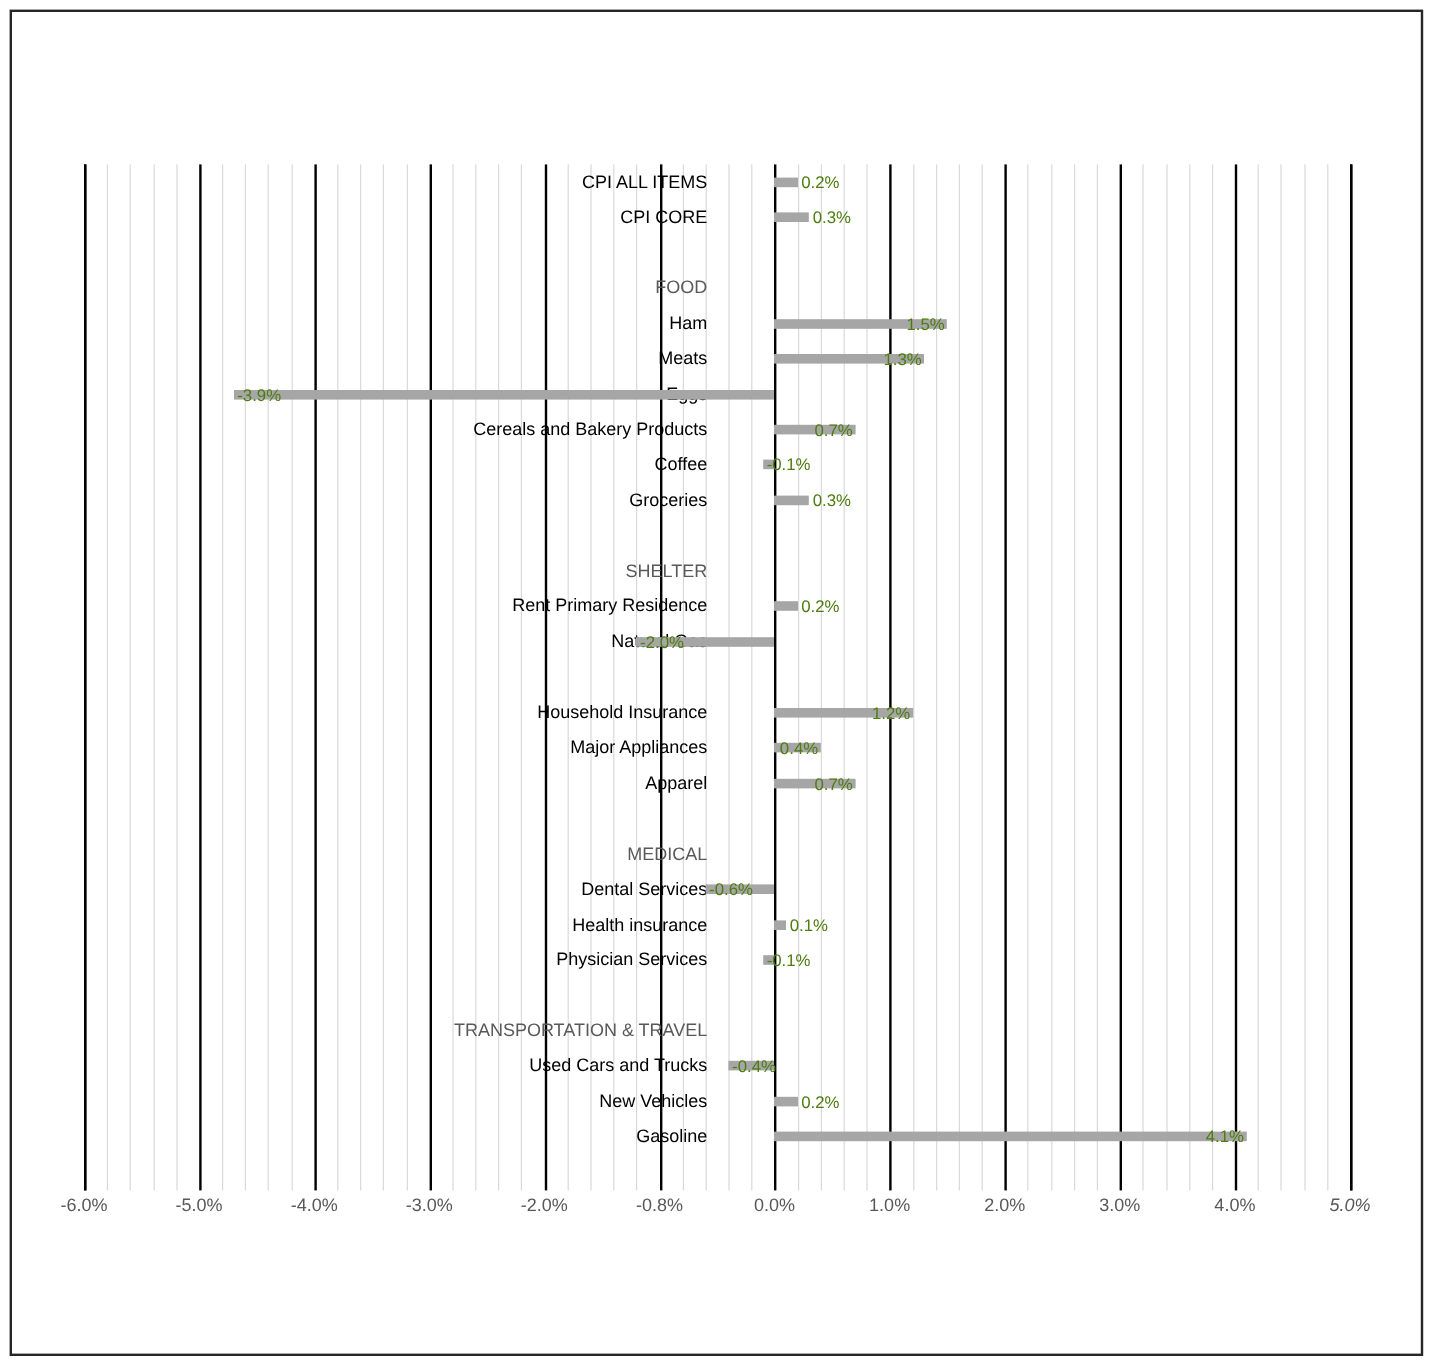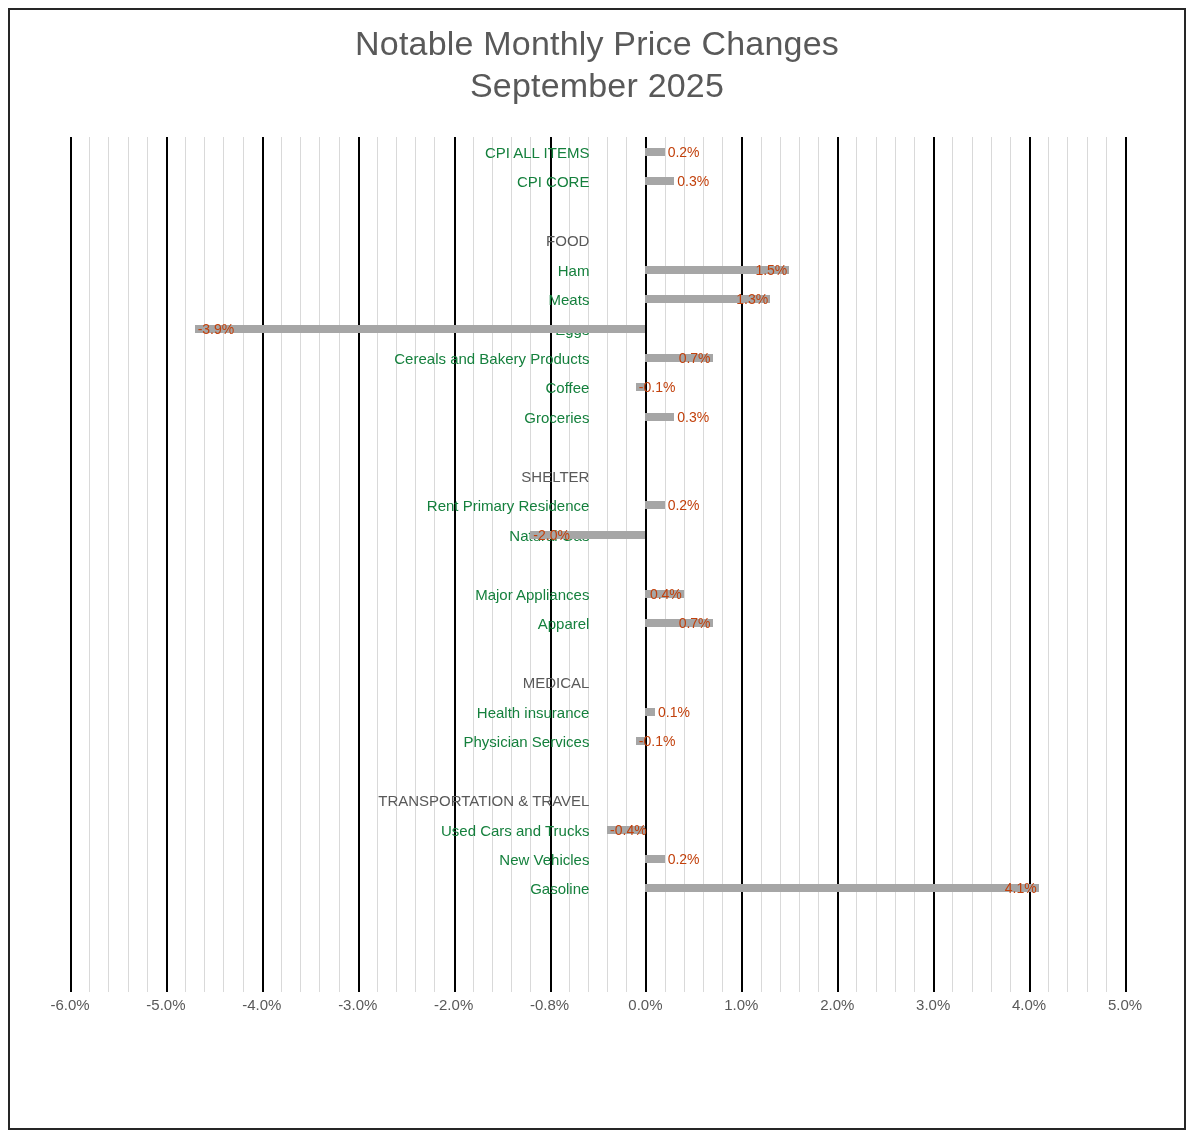--- a/index.html
+++ b/index.html
@@ -83,39 +83,39 @@
     width: 100%;
     height: 29.48px;
   }
   .row-label {
     position: absolute;
     right: 50.2%;
     top: 50%;
     transform: translateY(-50%);
     margin-right: 6px;
     white-space: nowrap;
-    color: #15803d;
+    color: #000000;
     font-size: 15px;
   }
   .row.header .row-label {
     color: #595959;
   }
   .bar {
     position: absolute;
     top: 50%;
     transform: translateY(-50%);
     height: 8px;
     background: #a6a6a6;
   }
   .bar-value {
     position: absolute;
     top: 50%;
     transform: translateY(-50%);
     font-size: 14px;
-    color: #c2410c;
+    color: #4d7c0f;
     white-space: nowrap;
   }
 
   
   .xaxis {
     position: absolute;
     left: 70px;
     top: 996px;
     width: 1055px;
     height: 28px;
@@ -128,24 +128,20 @@
     color: #595959;
     white-space: nowrap;
   }
 </style>
 </head>
 <body>
 
 <div class="page">
   <div class="frame"></div>
 
-  <div class="title-block">
-    <span>Notable Monthly Price Changes</span>
-    <span class="title-line2">September 2025</span>
-  </div>
 
   <div class="plot">
     <div id="gridlines">
         <div class="gridline major" style="left: 0%;"></div>
         <div class="gridline" style="left: 1.81818%;"></div>
         <div class="gridline" style="left: 3.63636%;"></div>
         <div class="gridline" style="left: 5.45455%;"></div>
         <div class="gridline" style="left: 7.27273%;"></div>
         <div class="gridline major" style="left: 9.09091%;"></div>
         <div class="gridline" style="left: 10.9091%;"></div>
@@ -261,34 +257,44 @@
         </div>
         <div class="row">
           <div class="row-label">Natural Gas</div>
           <div class="bar" style="left: 43.6364%; width: 10.9091%;"></div>
           <div class="bar-value" style="left: calc(43.6364% + 3px); transform: translate(0px, -50%);">-2.0%</div>
         </div>
         <div class="row">
           <div class="row-label"></div>
         </div>
         <div class="row">
+          <div class="row-label">Household Insurance</div>
+          <div class="bar" style="left: 54.5455%; width: 10.9091%;"></div>
+          <div class="bar-value" style="left: calc(65.4545% - 2px); transform: translate(-100%, -50%);">1.2%</div>
+        </div>
+        <div class="row">
           <div class="row-label">Major Appliances</div>
           <div class="bar" style="left: 54.5455%; width: 3.63636%;"></div>
           <div class="bar-value" style="left: calc(58.1818% - 2px); transform: translate(-100%, -50%);">0.4%</div>
         </div>
         <div class="row">
           <div class="row-label">Apparel</div>
           <div class="bar" style="left: 54.5455%; width: 6.36364%;"></div>
           <div class="bar-value" style="left: calc(60.9091% - 2px); transform: translate(-100%, -50%);">0.7%</div>
         </div>
         <div class="row">
           <div class="row-label"></div>
         </div>
         <div class="row header">
           <div class="row-label">MEDICAL</div>
+        </div>
+        <div class="row">
+          <div class="row-label">Dental Services</div>
+          <div class="bar" style="left: 49.0909%; width: 5.45455%;"></div>
+          <div class="bar-value" style="left: calc(49.0909% + 3px); transform: translate(0px, -50%);">-0.6%</div>
         </div>
         <div class="row">
           <div class="row-label">Health insurance</div>
           <div class="bar" style="left: 54.5455%; width: 0.909091%;"></div>
           <div class="bar-value" style="left: calc(55.4545% + 3px); transform: translate(0px, -50%);">0.1%</div>
         </div>
         <div class="row">
           <div class="row-label">Physician Services</div>
           <div class="bar" style="left: 53.6364%; width: 0.909091%;"></div>
           <div class="bar-value" style="left: calc(53.6364% + 3px); transform: translate(0px, -50%);">-0.1%</div>
@@ -322,15 +328,15 @@
       <div class="xtick" style="left: 9.09091%;">-5.0%</div>
       <div class="xtick" style="left: 18.1818%;">-4.0%</div>
       <div class="xtick" style="left: 27.2727%;">-3.0%</div>
       <div class="xtick" style="left: 36.3636%;">-2.0%</div>
       <div class="xtick" style="left: 45.4545%;">-0.8%</div>
       <div class="xtick" style="left: 54.5455%;">0.0%</div>
       <div class="xtick" style="left: 63.6364%;">1.0%</div>
       <div class="xtick" style="left: 72.7273%;">2.0%</div>
       <div class="xtick" style="left: 81.8182%;">3.0%</div>
       <div class="xtick" style="left: 90.9091%;">4.0%</div>
-      <div class="xtick" style="left: 100%;">5.0%</div>
+      <div class="xtick" style="left: 100%; font-style: italic;">5.0%</div>
     </div>
 </div>
 
 </body></html>

